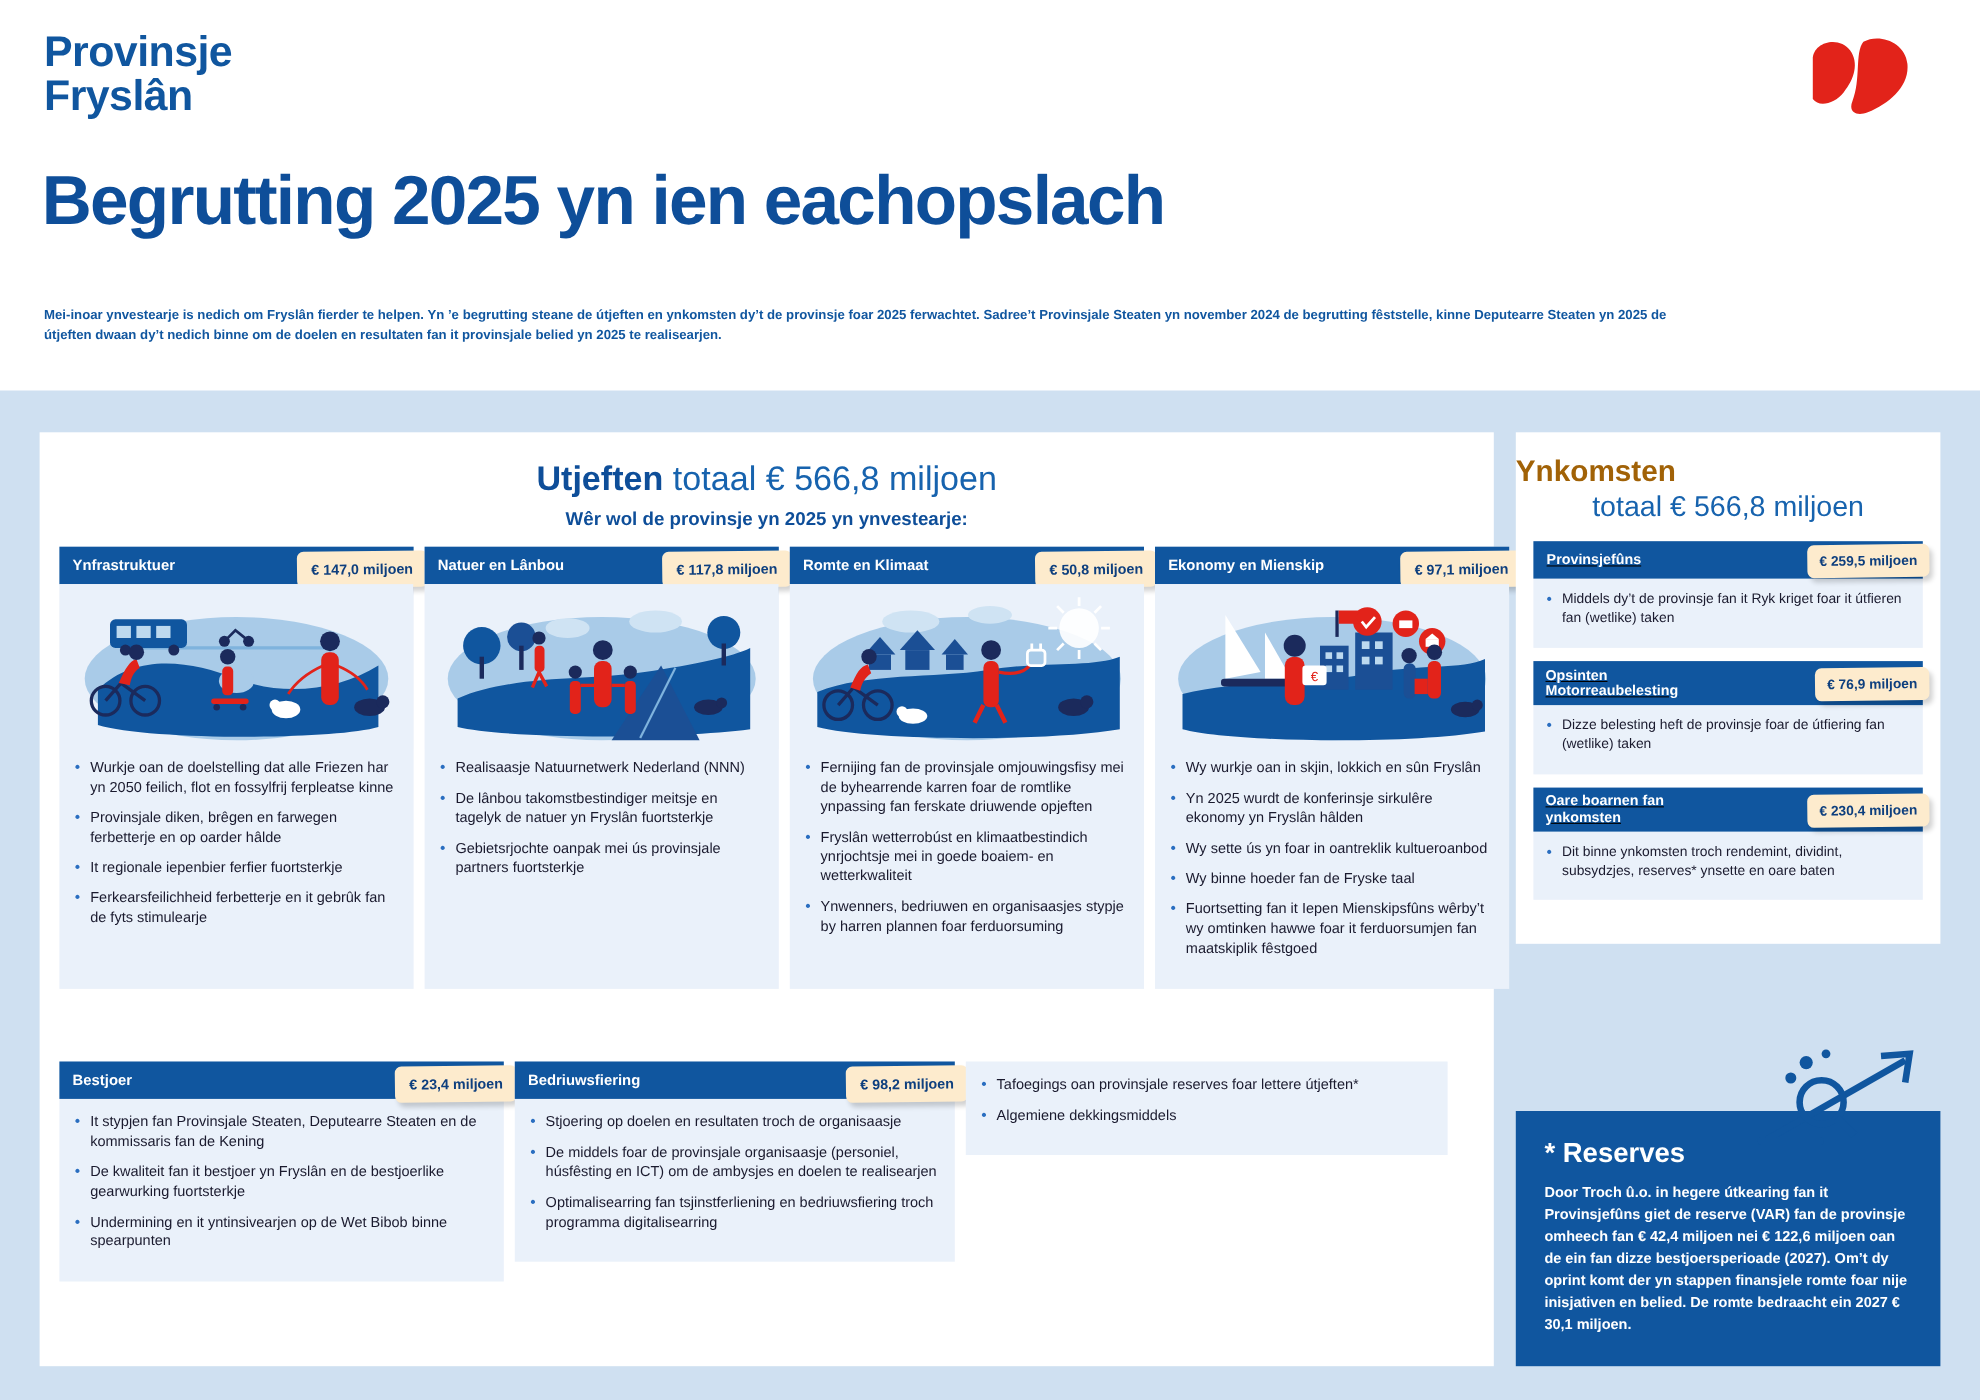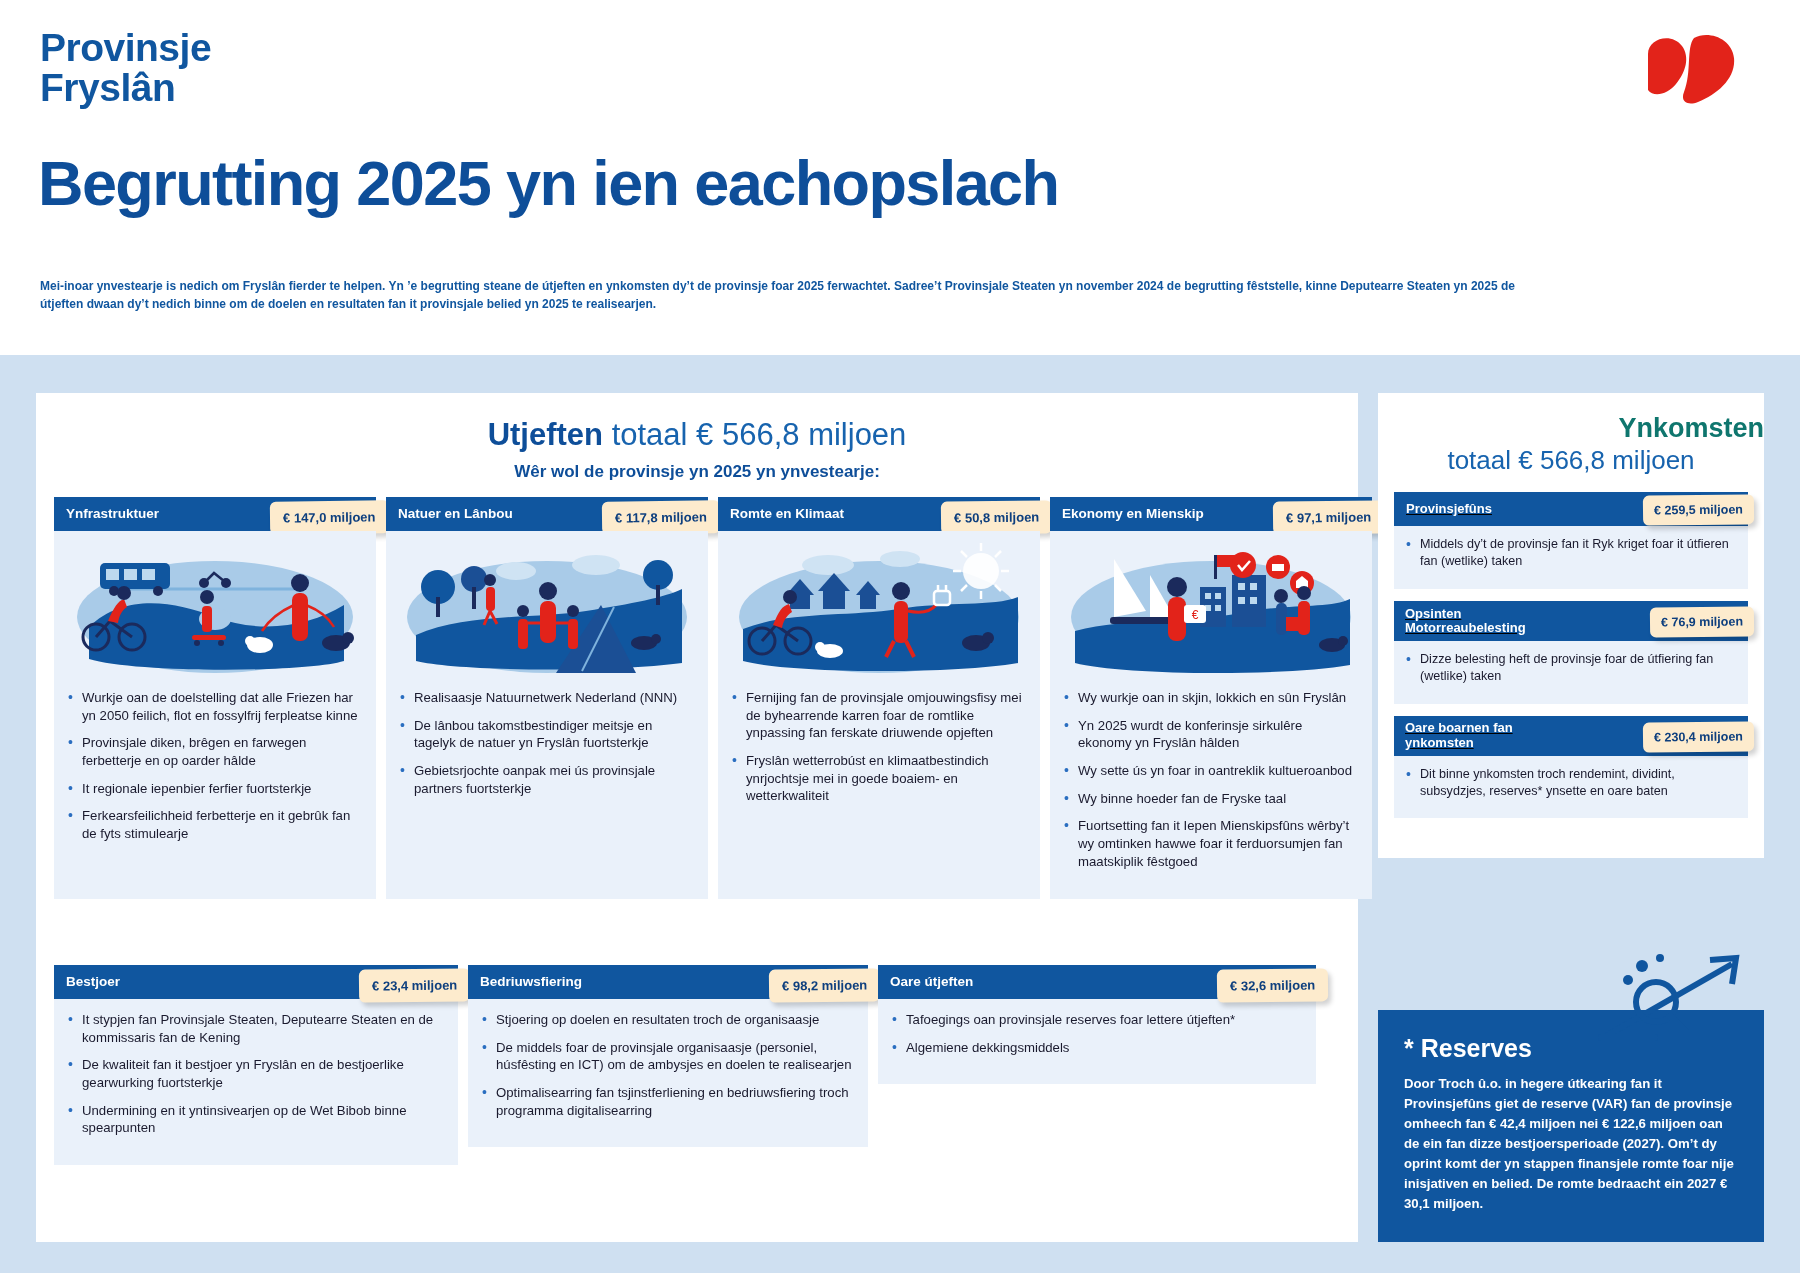--- a/index.html
+++ b/index.html
@@ -104,22 +104,22 @@
   .card2 .card-head .t { max-width: 250px; }
   .card2 .bullets { padding: 12px 16px 18px 12px; }
 
   
   .right-panel {
     position: absolute; left: 1378px; top: 393px;
     width: 386px; height: 465px;
     background: #ffffff;
   }
   .r-title {
-    text-align: right; margin-top: 20px;
-    font-size: 27px; font-weight: bold; color: #0f766e; line-height: 1.12; margin-left: 21px;
+    text-align: left; margin-top: 20px;
+    font-size: 27px; font-weight: bold; color: #a16207; line-height: 1.12;
   }
   .r-sub {
     text-align: center; font-size: 26px; color: #1763ae; font-weight: 400;
     margin-top: 2px;
   }
   .rcards { padding: 16px 16px 0 16px; }
   .rcard { background: #eaf1fa; margin-bottom: 12px; position: relative; }
   .rcard .card-head { height: 34px; text-decoration: underline; }
   .rcard.two .card-head { height: 40px; padding-left: 11px; }
   .rcard .card-head .t { max-width: 165px; font-size: 13px; }
@@ -296,20 +296,21 @@
             <path d="M220 60 v-6 M228 60 v-6" stroke="#ffffff" stroke-width="2.5"></path>
             <ellipse cx="112" cy="120" rx="13" ry="7" fill="#ffffff"></ellipse>
             <circle cx="102" cy="116" r="5" fill="#ffffff"></circle>
             <ellipse cx="258" cy="112" rx="14" ry="8" fill="#1b2a5c"></ellipse>
             <circle cx="270" cy="107" r="6" fill="#1b2a5c"></circle>
           </svg>
         </div>
         <ul class="bullets">
           <li>Fernijing fan de provinsjale omjouwingsfisy mei de byhearrende karren foar de romtlike ynpassing fan ferskate driuwende opjeften</li>
           <li>Fryslân wetterrobúst en klimaatbestindich ynrjochtsje mei in goede boaiem- en wetterkwaliteit</li>
+          <li>Ynwenners, bedriuwen en organisaasjes stypje by harren plannen foar ferduorsuming</li>
         </ul>
       </div>
 
       <div class="card">
         <div class="card-head">
           <span class="t">Ekonomy en Mienskip</span>
           <span class="tag">€ 97,1 miljoen</span>
         </div>
         <div class="illus">
           <svg width="322" height="150" viewBox="0 0 322 150">
@@ -381,24 +382,20 @@
           <span class="tag">€ 98,2 miljoen</span>
         </div>
         <ul class="bullets">
           <li>Stjoering op doelen en resultaten troch de organisaasje</li>
           <li>De middels foar de provinsjale organisaasje (personiel, húsfêsting en ICT) om de ambysjes en doelen te realisearjen</li>
           <li>Optimalisearring fan tsjinstferliening en bedriuwsfiering troch programma digitalisearring</li>
         </ul>
       </div>
 
       <div class="card2 w3">
-        <div class="card-head">
-          <span class="t">Oare útjeften</span>
-          <span class="tag">€ 32,6 miljoen</span>
-        </div>
         <ul class="bullets">
           <li>Tafoegings oan provinsjale reserves foar lettere útjeften*</li>
           <li>Algemiene dekkingsmiddels</li>
         </ul>
       </div>
     </div>
   </div>
 
   <div class="right-panel">
     <div class="r-title">Ynkomsten</div>

